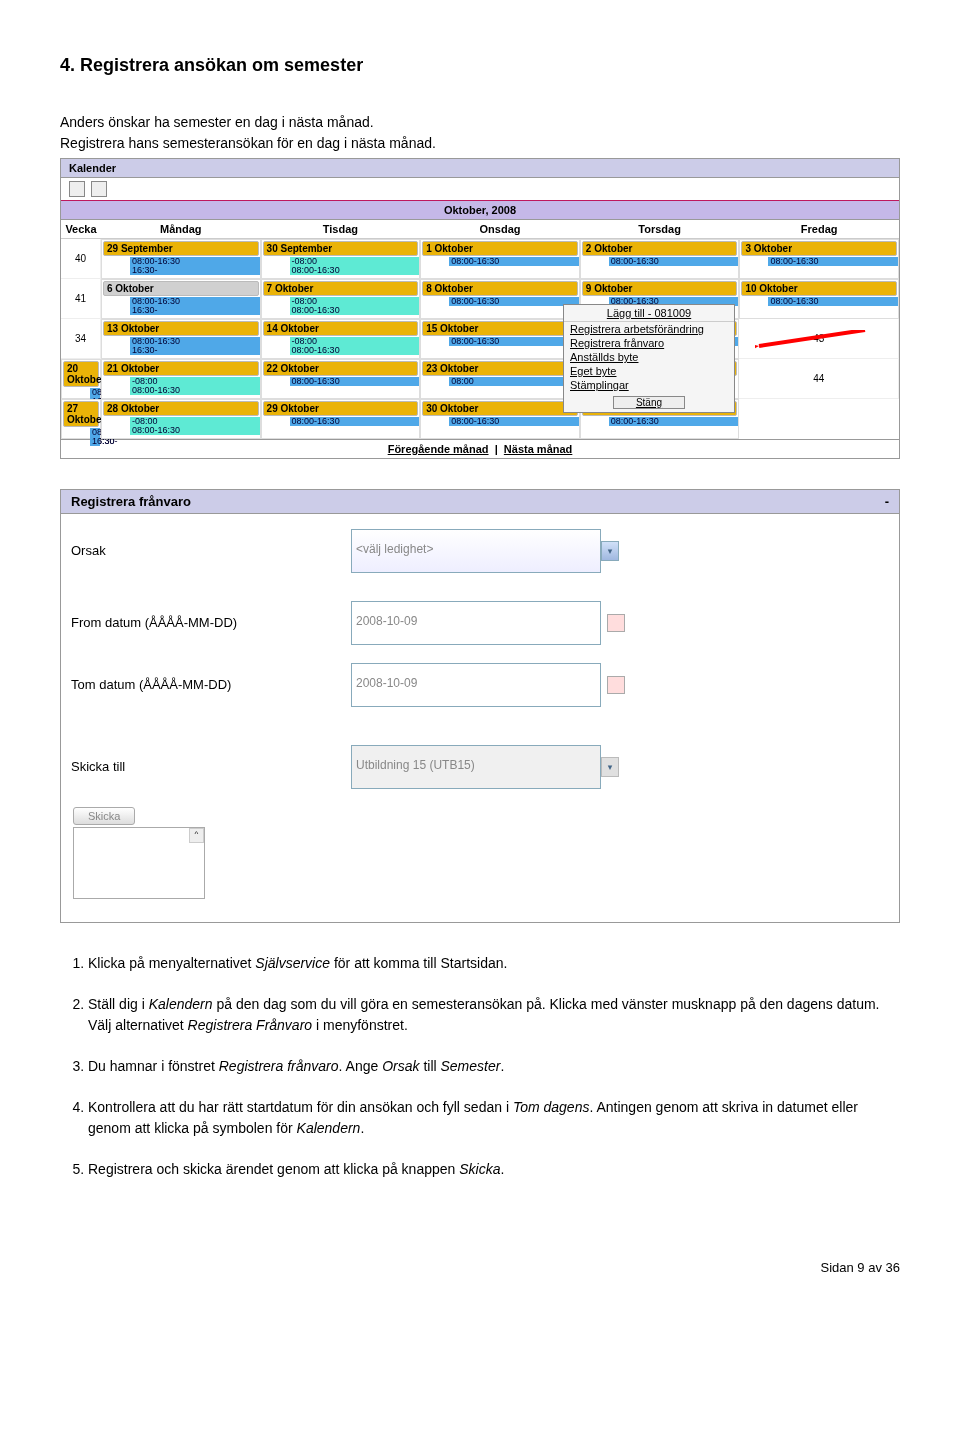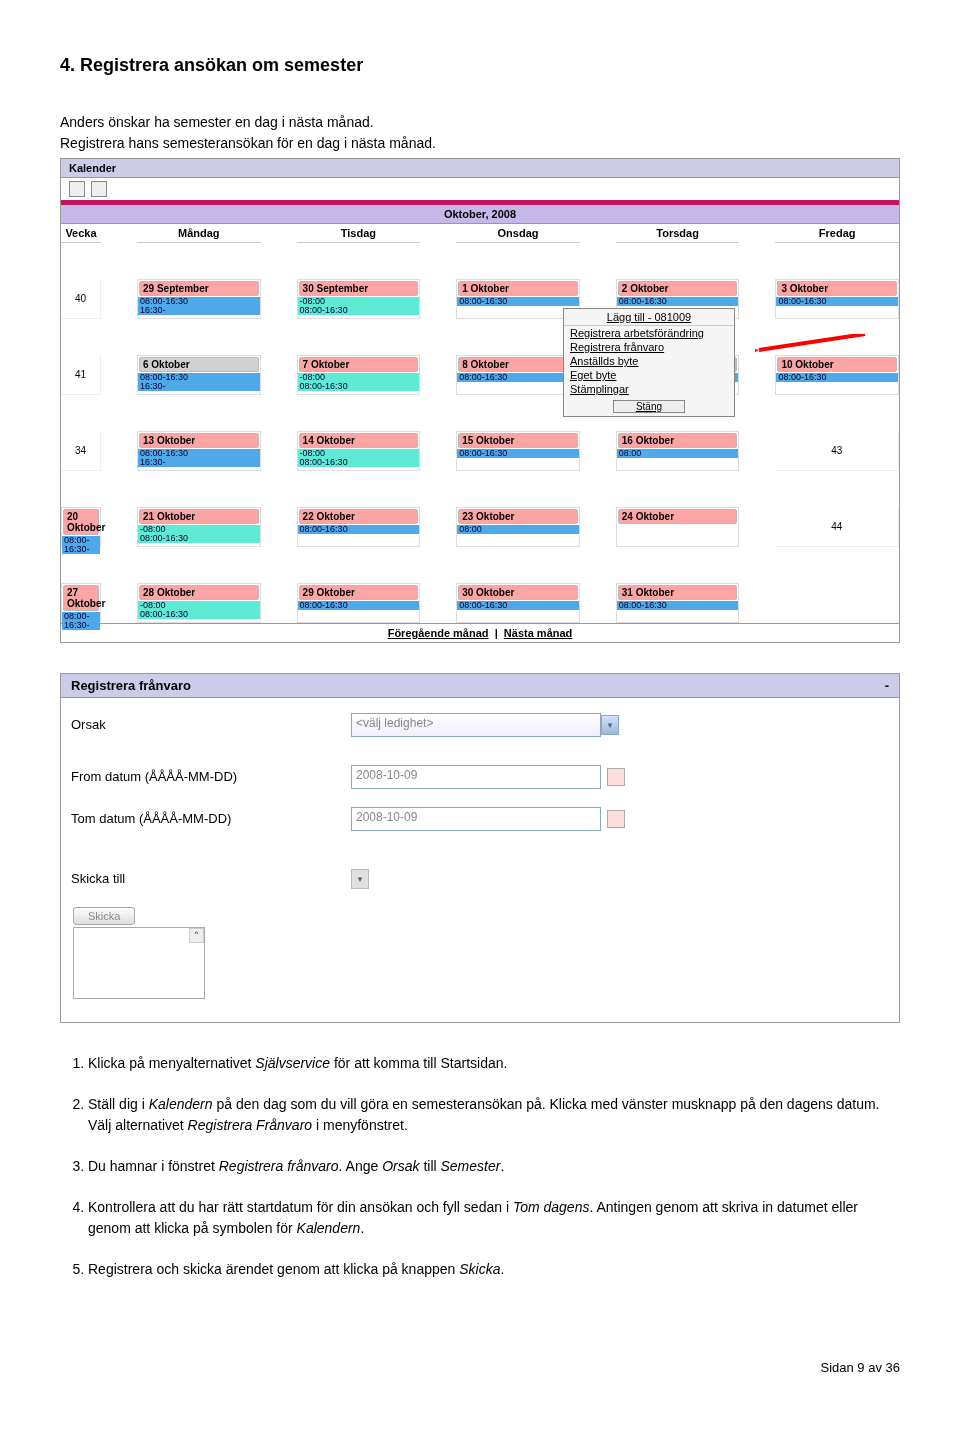--- a/index.html
+++ b/index.html
@@ -40,28 +40,27 @@
       display: flex;
       align-items: center;
       gap: 6px;
     }
     .cal-toolbar .icon { width: 14px; height: 14px; border: 1px solid #888; background: #eee; }
     .cal-month {
       background: #c5b8e8;
       text-align: center;
       font-weight: bold;
       padding: 3px;
-      border-top: 5px solid #be185d;
+      border-top: 1px solid #be185d;
       border-bottom: 1px solid #999;
     }
     .cal-grid {
       display: grid;
       grid-template-columns: 40px repeat(5, 1fr);
       position: relative;
-      gap: 36px;
     }
     .cal-headcell {
       background: #fff;
       font-weight: bold;
       text-align: center;
       padding: 3px;
       border-bottom: 1px solid #ccc;
     }
     .cal-week {
       text-align: center;
@@ -71,32 +70,33 @@
       border-bottom: 1px solid #eee;
     }
     .cal-cell {
       border: 1px solid #ddd;
       padding: 0;
       height: 38px;
       position: relative;
       background: #fff;
     }
     .cal-date {
-      background: #fca5a5;
+      background: #eab308;
       border: 1px solid #bbb;
       padding: 1px 3px;
       font-weight: bold;
       font-size: 10px;
       margin: 1px;
       border-radius: 2px;
     }
     .cal-date.sel { background: #d0d0d0; }
     .time-row {
       display: flex;
       flex-direction: column;
+      padding-left: 28px;
     }
     .time-bar {
       font-size: 9px;
       color: #003;
       padding: 0 2px;
       height: 9px;
       line-height: 9px;
     }
     .blue { background: #4fa8e8; }
     .olive { background: #5eead4; }
@@ -174,21 +174,21 @@
       align-items: center;
       margin-bottom: 18px;
     }
     .form-label {
       width: 280px;
       font-size: 13px;
     }
     .form-select, .form-input {
       border: 1px solid #8ab;
       background: #fff;
-      padding: 2px 4px;
+      padding: 12px 4px;
       font-size: 12px;
       width: 240px;
       color: #888;
       height: 18px;
     }
     .form-select {
       background: linear-gradient(#fff, #eef);
     }
     .form-input.ro { background: #f0f0f0; }
     .cal-icon {
@@ -483,20 +483,21 @@
       <span class="cal-icon"></span>
     </div>
     <div class="form-row">
       <span class="form-label">Tom datum (ÅÅÅÅ-MM-DD)</span>
       <span class="form-input">2008-10-09</span>
       <span class="cal-icon"></span>
     </div>
     <div style="height:20px"></div>
     <div class="form-row">
       <span class="form-label">Skicka till</span>
+      <span class="form-input ro">Utbildning 15 (UTB15)</span>
         <span class="dropdown-arrow" style="background:#e0e0e0;border-color:#bbb;">▾</span>
     </div>
     <div class="send-btn" style="display:inline-block;">Skicka</div>
     <div class="textarea">
       <div class="scroll-hint">^</div>
     </div>
   </div>
 </div>
 
 <ol class="steps">

